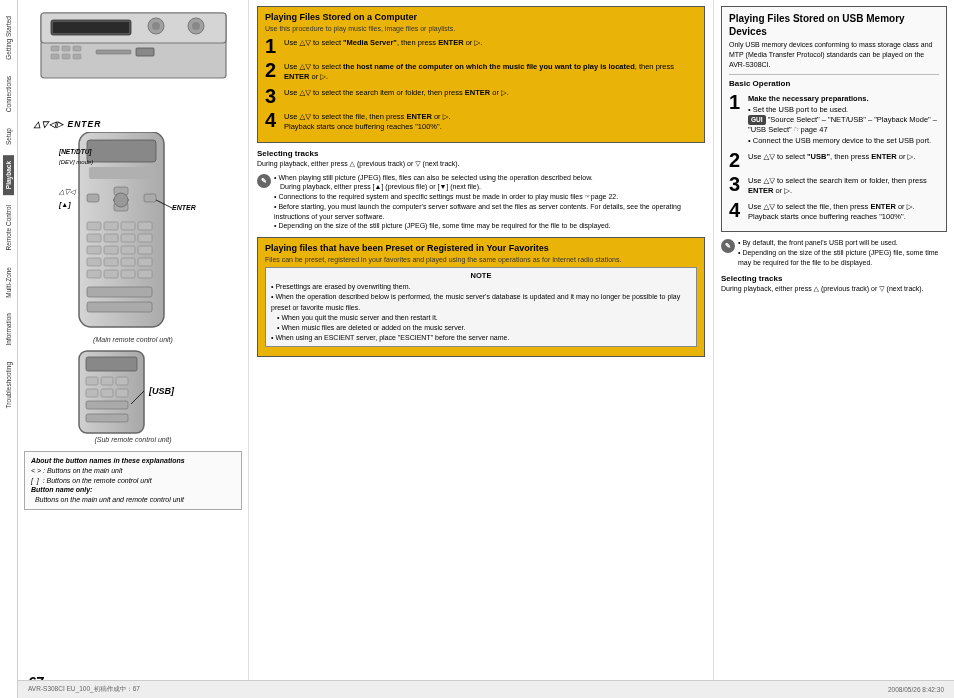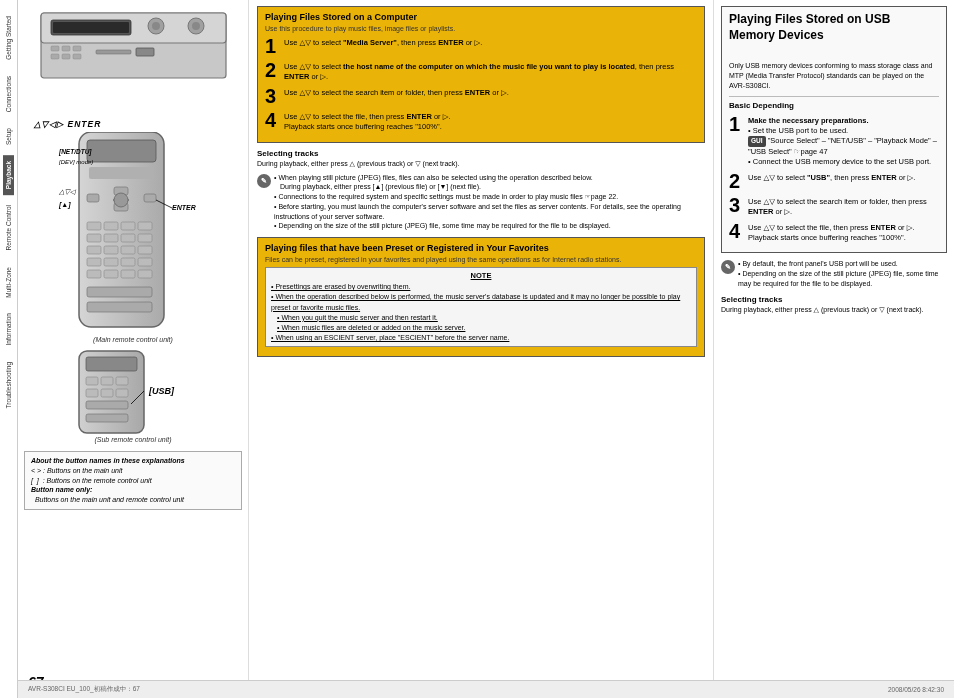--- a/index.html
+++ b/index.html
@@ -139,21 +139,20 @@
     .step-text b {
       font-weight: bold;
     }
 
     
     .note-box {
       border: 1px solid #888;
       padding: 3px 5px;
       margin: 4px 0;
       background: #f5f5f5;
-      text-decoration: underline;
     }
     .note-box-title {
       font-size: 7.5px;
       font-weight: bold;
       text-align: center;
       margin-bottom: 2px;
     }
 
     
     .right-panel {
@@ -162,23 +161,23 @@
       flex-shrink: 0;
     }
 
     .right-section-box {
       border: 1.5px solid #555;
       padding: 5px 7px;
       margin-bottom: 6px;
       background: #f9f9f9;
     }
     .right-section-title {
-      font-size: 12px;
-      font-weight: bold;
-      margin-bottom: 18px;
+      font-size: 10px;
+      font-weight: bold;
+      margin-bottom: 2px;
       line-height: 1.3;
     }
 
     
     .divider {
       border: none;
       border-top: 1px solid #bbb;
       margin: 4px 0;
     }
 
@@ -418,21 +417,21 @@
   </div>
 
   <div class="right-panel">
 
     <div class="right-section-box">
       <div class="right-section-title">Playing Files Stored on USB Memory Devices</div>
       <div style="font-size:7px; line-height:1.4; margin-bottom:5px;">Only USB memory devices conforming to mass storage class and MTP (Media Transfer Protocol) standards can be played on the AVR-S308CI.</div>
 
       <hr class="divider">
 
-      <div style="font-size:8px; font-weight:bold; margin-bottom:4px;">Basic Depending</div>
+      <div style="font-size:8px; font-weight:bold; margin-bottom:4px;">Basic Operation</div>
 
       <div class="step">
         <div class="step-number">1</div>
         <div class="step-text">
           <b>Make the necessary preparations.</b><br>
           • Set the USB port to be used.<br>
           <span class="gui-badge">GUI</span> "Source Select" – "NET/USB" – "Playback Mode" – "USB Select" ☞page 47<br>
           • Connect the USB memory device to the set USB port.
         </div>
       </div>

